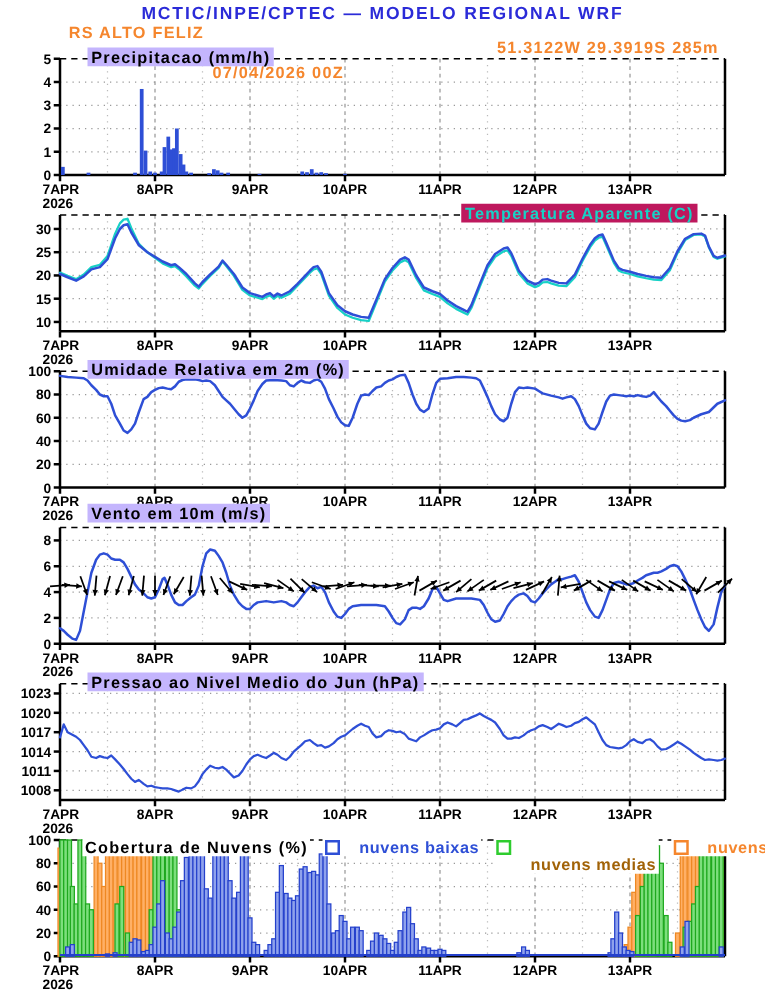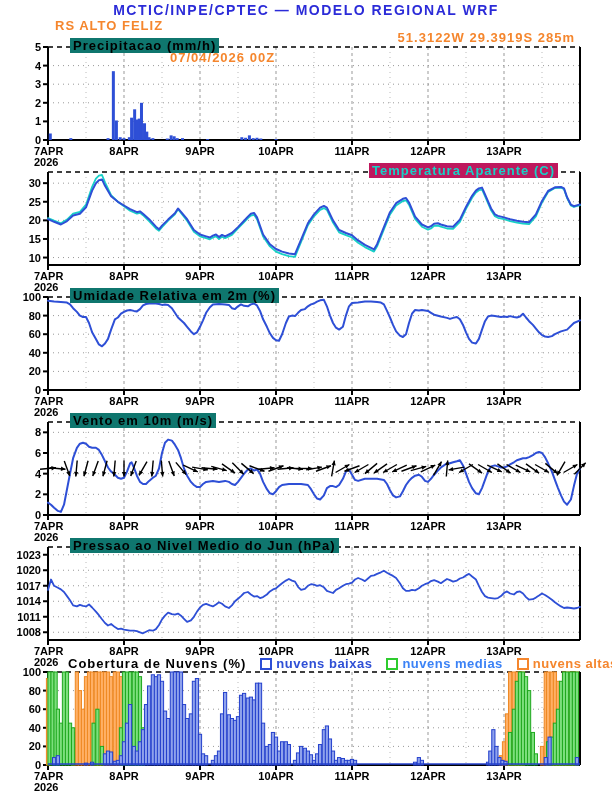--- a/index.html
+++ b/index.html
@@ -3,25 +3,25 @@
 <meta charset="utf-8">
 <style>
   html,body{margin:0;padding:0;background:#ffffff;}
   #page{position:relative;width:612px;height:792px;background:#ffffff;overflow:hidden;
         font-family:"Liberation Sans",sans-serif;font-weight:bold;}
   .hdr{position:absolute;white-space:nowrap;}
   #main-title{top:2px;left:0;width:612px;text-align:center;font-size:14px;letter-spacing:1.5px;}
   #station{top:18px;left:35px;font-size:13px;letter-spacing:1px;padding-left:20px;}
   #run{top:18px;left:170px;font-size:13px;letter-spacing:1px;margin-top:32px;}
   #loc{top:30px;right:37px;font-size:13px;letter-spacing:1px;}
-  .ctitle{position:absolute;left:70px;font-size:13px;color:#000;letter-spacing:1px;background:#0f766e;padding:0 3px;white-space:nowrap;}
+  .ctitle{position:absolute;left:70px;font-size:13px;color:#000;letter-spacing:1px;background:#c4b5fd;padding:0 3px;white-space:nowrap;}
   .ctitle2{position:absolute;font-size:13px;letter-spacing:1px;background:#be185d;padding:0 3px;white-space:nowrap;}
   #clouds-row{position:absolute;left:66px;top:656px;display:flex;align-items:center;gap:10px;background:transparent;white-space:nowrap;}
   #clouds-row .ct{font-size:13px;letter-spacing:1px;background:#fff;padding:0 2px;text-align:center;}
-  .leg{display:flex;align-items:center;gap:4px;font-size:13px;letter-spacing:0.5px;background:#fff;padding:0 2px;}
+  .leg{display:flex;align-items:center;gap:15px;font-size:13px;letter-spacing:0.5px;background:#fff;padding:0 2px;}
   .sq{width:8px;height:8px;border:2px solid #000;display:inline-block;background:#fff;}
   svg{position:absolute;top:0;left:0;}
   text{font-family:"Liberation Sans",sans-serif;font-weight:bold;}
 </style>
 </head>
 <body>
 
 <div id="page">
   <svg id="plot-svg" width="612" height="792">
       <g>
@@ -647,31 +647,31 @@
     </svg>
 
   <div class="hdr" id="main-title" style="color: rgb(43, 43, 216);">MCTIC/INPE/CPTEC — MODELO REGIONAL WRF</div>
   <div class="hdr" id="station" style="color: rgb(245, 134, 45);">RS ALTO FELIZ</div>
   <div class="hdr" id="run" style="color: rgb(245, 134, 45);">07/04/2026 00Z</div>
   <div class="hdr" id="loc" style="color: rgb(245, 134, 45);">51.3122W 29.3919S 285m</div>
 
   <div class="ctitle" style="top:38px">Precipitacao (mm/h)</div>
   <div class="ctitle2" style="top: 163px; right: 54px; color: rgb(23, 209, 198);">Temperatura Aparente (C)</div>
   <div class="ctitle" style="top:288px">Umidade Relativa em 2m (%)</div>
-  <div class="ctitle" style="top:413px">Vento em 10m (m/s)</div>
+  <div class="ctitle" style="top:403px">Vento em 10m (m/s)</div>
   <div class="ctitle" style="top:538px">Pressao ao Nivel Medio do Jun (hPa)</div>
 
   <div id="clouds-row">
     <span class="ct">Cobertura de Nuvens (%)</span>
     <span class="leg">
       <span class="sq" id="legend-sq-0" style="border-color: rgb(46, 79, 214);"></span>
       <span style="color: rgb(46, 79, 214);">nuvens baixas</span>
     </span>
     <span class="leg">
       <span class="sq" id="legend-sq-1" style="border-color: rgb(46, 204, 46);"></span>
-      <span style="color: #3b82f6;">nuvens medias</span>
+      <span style="color: #a16207; margin-top: 28px;">nuvens medias</span>
     </span>
     <span class="leg">
       <span class="sq" id="legend-sq-2" style="border-color: rgb(245, 134, 45);"></span>
       <span style="color: rgb(245, 134, 45);">nuvens altas</span>
     </span>
   </div>
 </div>
 
 </body></html>

